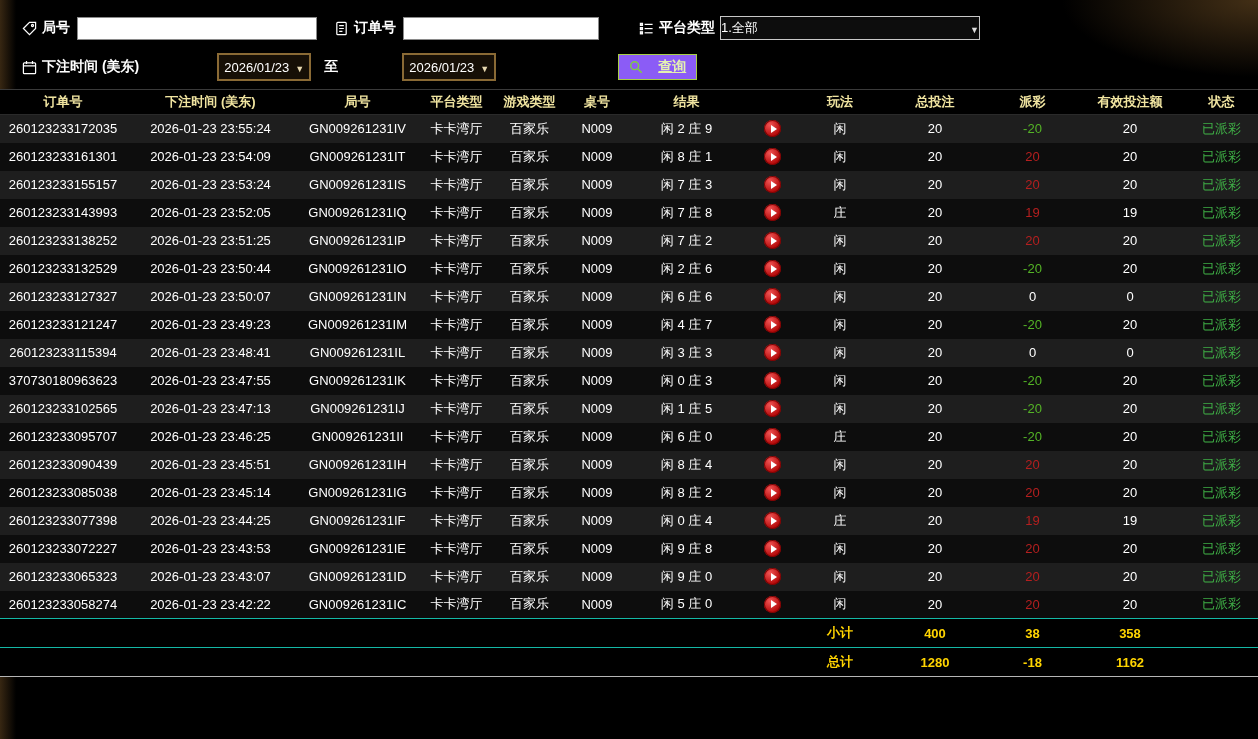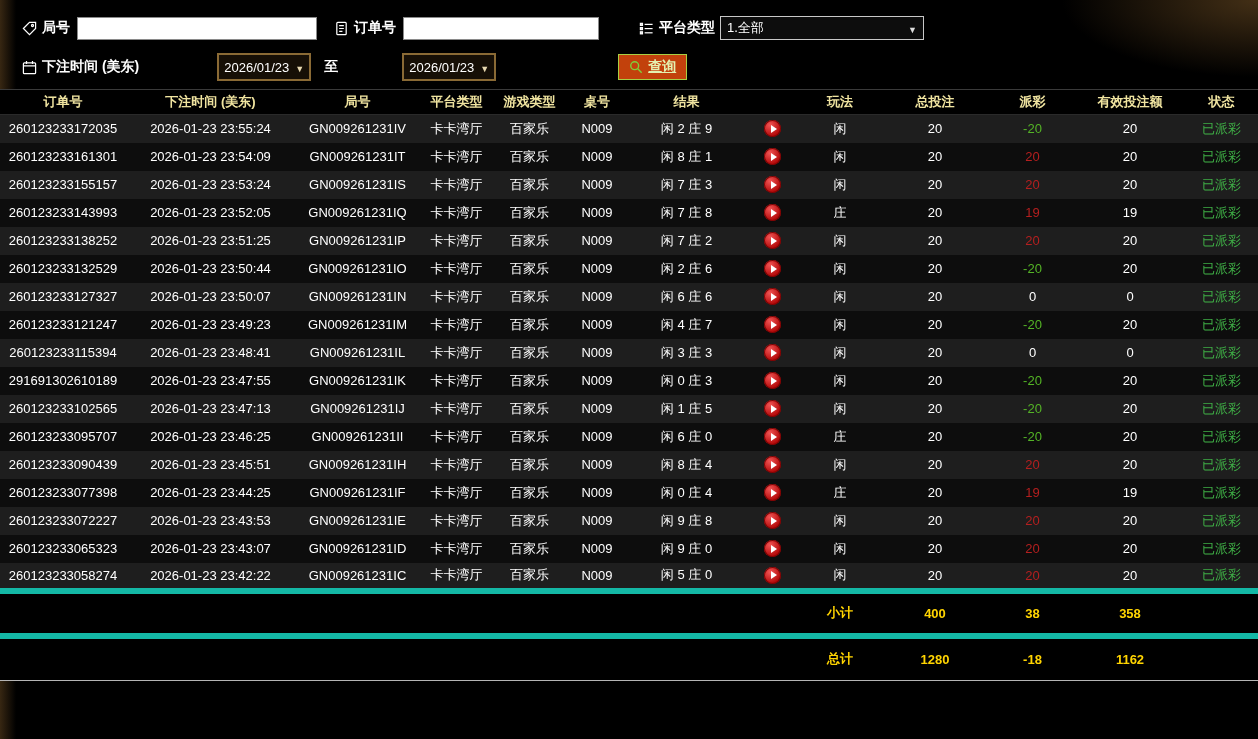--- a/index.html
+++ b/index.html
@@ -26,35 +26,35 @@
   .icon svg { display:block; }
 
   .text-input { height:23px; background:#fff; border:1px solid #8a8a8a; color:#000;
     font-size:13px; padding:0 5px; margin-left:7px; font-family:inherit; }
   .input-round { width:240px; }
   .input-order { width:196px; }
 
   .lbl-order { margin-left:17px; }
   .lbl-platform { margin-left:40px; }
 
-  .select-box { margin-left:5px; width:204px; height:24px; border:1px solid #c8c8c8;
+  .select-box { margin-left:5px; width:260px; height:24px; border:1px solid #c8c8c8;
     background:#0d0d0d; display:flex; align-items:center; justify-content:space-between;
-    padding:0 6px; font-size:13px; cursor:pointer; }
+    padding:0 0; font-size:13px; cursor:pointer; }
   .dropdown-arrow-icon::after { content:"▼"; font-size:9px; color:#ddd; }
 
   .date-box { width:94px; height:24px; border:2px solid #8a6a35; background:#160f06;
     display:flex; align-items:center; justify-content:space-between; padding:12px 5px;
     font-size:13px; cursor:pointer; }
   .date-box .dropdown-arrow-icon::after { color:#e8d9b0; }
   .date-first { margin-left:78px; }
   .to-label { margin:0 0 0 13px; font-size:14px; font-weight:bold; }
   .date-second { margin-left:64px; }
 
-  .query-btn { margin-left:122px; height:26px; display:inline-flex; align-items:center; gap:5px;
-    padding:0 10px; background:#c2410c; border:1px solid var(--query-green);
+  .query-btn { margin-left:122px; height:26px; display:inline-flex; align-items:center; gap:15px;
+    padding:0 10px; background:#8b5cf6; border:1px solid var(--query-green);
     color:#e4f2b0; font-size:14px; font-weight:bold; cursor:pointer;text-decoration:underline; }
   .query-btn .icon { color:#7fd13b; }
 
   
   table { width:1258px; border-collapse:collapse; table-layout:fixed; font-size:13px; border-top:1px solid #3a3a3a; }
   thead th { height:25px; color:var(--header-yellow); font-weight:bold; background:#000;
     border-bottom:1px solid #2a2a2a; overflow:hidden; white-space:nowrap; }
   tbody td { height:28px; text-align:center; overflow:hidden; white-space:nowrap; }
   tbody tr:nth-child(odd)  { background:#1e1e1e; }
   tbody tr:nth-child(even) { background:#0d0d0d; }
@@ -63,22 +63,22 @@
   td.payout-cell.neg  { color:var(--loss-green); }
   td.payout-cell.zero { color:#ffffff; }
   td.status-cell { color:var(--status-green);margin-top:8px; }
 
   .play-btn { display:inline-flex; width:17px; height:17px; border-radius:50%;
     background:radial-gradient(circle at 35% 30%, #f25555, #b00505 72%);
     box-shadow:inset 0 0 0 1px #7d0404; align-items:center; justify-content:center; cursor:pointer; vertical-align:middle; }
   .play-triangle { width:0; height:0; border-left:6px solid #fff;
     border-top:4px solid transparent; border-bottom:4px solid transparent; margin-left:2px; }
 
-  tfoot td { height:45px; background:#000; color:var(--footer-yellow); font-weight:bold;
-    text-align:center; border-top:6px solid #14b8a6; }
+  tfoot td { height:29px; background:#000; color:var(--footer-yellow); font-weight:bold;
+    text-align:center; border-top:1px solid #14b8a6; }
   tfoot tr:last-child td { border-bottom:1px solid #b5b5b5; }
 </style>
 </head>
 <body>
 
 <div class="filters">
   <div class="filter-row">
     <span class="filter-label">
       <span class="icon">
         <svg width="15" height="15" viewBox="0 0 16 16" fill="none" stroke="currentColor" stroke-width="1.3">
@@ -361,21 +361,21 @@
       </span>
     </td>
     <td>闲</td>
     <td>20</td>
     <td class="payout-cell zero">0</td>
     <td>0</td>
     <td class="status-cell">已派彩</td>
   </tr>
 
   <tr>
-    <td>291691302610189</td>
+    <td>370730180963623</td>
     <td>2026-01-23 23:47:55</td>
     <td>GN009261231IK</td>
     <td>卡卡湾厅</td>
     <td>百家乐</td>
     <td>N009</td>
     <td>闲 0 庄 3</td>
     <td>
       <span class="play-btn">
         <span class="play-triangle"></span>
       </span>
@@ -440,20 +440,39 @@
         <span class="play-triangle"></span>
       </span>
     </td>
     <td>闲</td>
     <td>20</td>
     <td class="payout-cell pos">20</td>
     <td>20</td>
     <td class="status-cell">已派彩</td>
   </tr>
 
+  <tr>
+    <td>260123233085038</td>
+    <td>2026-01-23 23:45:14</td>
+    <td>GN009261231IG</td>
+    <td>卡卡湾厅</td>
+    <td>百家乐</td>
+    <td>N009</td>
+    <td>闲 8 庄 2</td>
+    <td>
+      <span class="play-btn">
+        <span class="play-triangle"></span>
+      </span>
+    </td>
+    <td>闲</td>
+    <td>20</td>
+    <td class="payout-cell pos">20</td>
+    <td>20</td>
+    <td class="status-cell">已派彩</td>
+  </tr>
 
   <tr>
     <td>260123233077398</td>
     <td>2026-01-23 23:44:25</td>
     <td>GN009261231IF</td>
     <td>卡卡湾厅</td>
     <td>百家乐</td>
     <td>N009</td>
     <td>闲 0 庄 4</td>
     <td>

